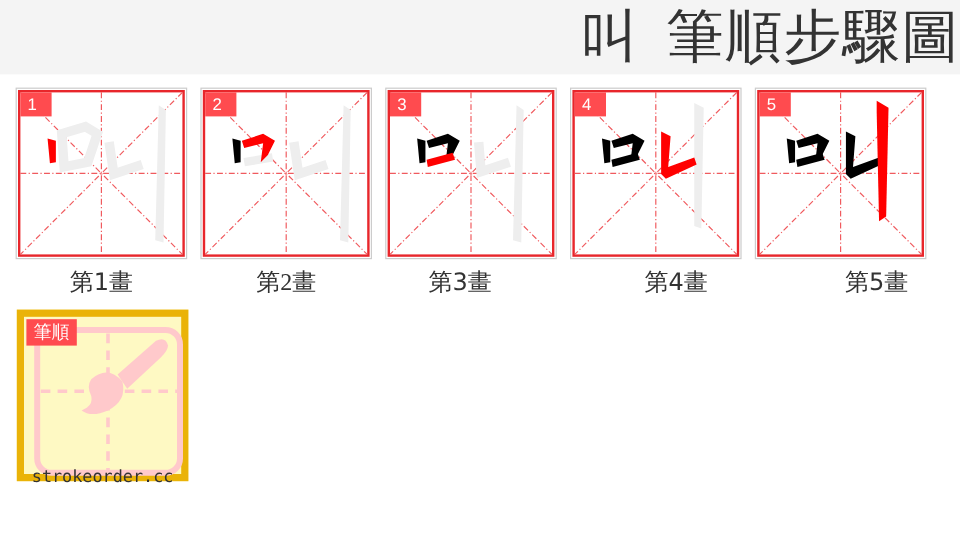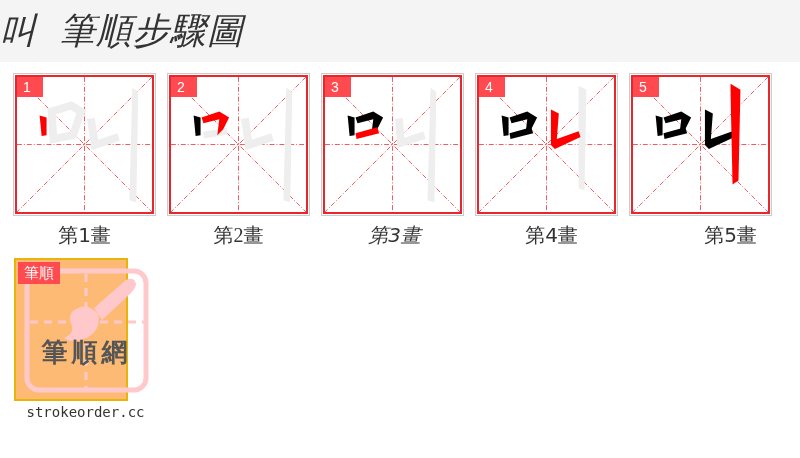--- a/index.html
+++ b/index.html
@@ -1,32 +1,32 @@
 <!DOCTYPE html>
 <html><head>
 <meta charset="utf-8">
 <style>
   html, body { margin:0; padding:0; }
   body { width:800px; height:458px; background:#ffffff; position:relative; overflow:hidden;
          font-family:"DejaVu Sans", sans-serif; }
   .header { position:absolute; left:0; top:0; width:800px; height:62px; background:#f4f4f4; }
   .title { position:absolute; left:0; top:0; width:800px; height:62px; line-height:62px;
-           text-align:left; font-size:36px; color:#333; letter-spacing:1px;font-style:italic; }
+           text-align:right; font-size:48px; color:#333; letter-spacing:1px; }
   .title .char { margin-right:22px; }
   .card { position:absolute; top:73px; width:143px; height:143px; border:1px solid #cccccc; box-sizing:border-box; background:#fff; }
   .card .inner { position:absolute; left:1px; top:1px; right:1px; bottom:1px; border:2px solid #e8262b; box-sizing:border-box; }
   .card svg.grid { position:absolute; left:0; top:0; width:100%; height:100%; }
   .badge { position:absolute; left:3px; top:3px; width:26px; height:20px; background:#ff4b4f; color:#fff;
            font-size:14px; line-height:20px; padding-left:6px; box-sizing:border-box; font-family:"Liberation Sans", sans-serif; }
   .caption { position:absolute; top:222px; width:143px; text-align:center; font-size:20px; color:#333; }
-  .logo { position:absolute; left:14px; top:258px; width:114px; height:143px; border:2px solid #eab308; box-sizing:border-box; background:#fdba74; }
+  .logo { position:absolute; left:14px; top:258px; width:143px; height:143px; border:6px solid #eab308; box-sizing:border-box; background:#fef9c3; }
   .logo-badge { position:absolute; left:2px; top:2px; height:22px; padding:0 6px; background:#ff4b4f; color:#fff;
                 font-size:15px; line-height:22px; }
   .logo-text { position:absolute; left:0; top:75px; width:141px; text-align:center; font-size:26px; font-weight:bold; color:#555; letter-spacing:4px; }
-  .site { position:absolute; left:14px; top:404px; width:143px; text-align:center; font-family:"DejaVu Sans Mono", monospace; font-size:14px; color:#333; }
+  .site { position:absolute; left:14px; top:390px; width:143px; text-align:center; font-family:"DejaVu Sans Mono", monospace; font-size:14px; color:#333; }
 </style>
 </head>
 <body>
 
 <div class="header">
   <div class="title">
     <span class="char">叫</span><span>筆順步驟圖</span>
   </div>
 </div>
 
@@ -83,42 +83,42 @@
     <g>
       <path d="M110 14 L116 18 L114 130 L107 128 Z" fill="#eeeeee"></path>
       <path d="M78 45 L80 70 L104 62" fill="none" stroke="#eeeeee" stroke-width="8"></path>
       <path d="M26 42 L33 44 L33 62 L28 63 Z" fill="#000000"></path>
       <path d="M34 44 L52 38 L62 44 L56 56 L50 62 L52 46 L36 50 Z" fill="#000000"></path>
       <path d="M34 60 L56 54 L58 60 L35 66 Z" fill="#ff0000"></path>
     </g>
   </svg>
   <div class="badge">3</div>
 </div>
-<div class="caption" style="left:323px;font-style:italic;">第3畫</div>
+<div class="caption" style="left:312px;">第3畫</div>
 
 <div class="card" style="left:475px;">
   <div class="inner"></div>
   <svg class="grid" viewBox="0 0 143 143">
     <g stroke="#f05a5e" stroke-width="1" stroke-dasharray="5,2,1,2" fill="none">
       <line x1="71.5" y1="3" x2="71.5" y2="140"></line>
         <line x1="3" y1="71.5" x2="140" y2="71.5"></line>
       <line x1="3" y1="3" x2="140" y2="140"></line>
         <line x1="140" y1="3" x2="3" y2="140"></line>
     </g>
     <g>
       <path d="M104 12 L112 16 L110 118 L104 116 Z" fill="#eeeeee"></path>
       <path d="M26 42 L33 44 L33 62 L28 63 Z" fill="#000000"></path>
       <path d="M34 44 L52 38 L62 44 L56 56 L50 62 L52 46 L36 50 Z" fill="#000000"></path>
       <path d="M34 60 L56 54 L58 60 L35 66 Z" fill="#000000"></path>
       <path d="M76 36 L84 40 L82 66 L104 58 L106 64 L80 76 L76 72 Z" fill="#ff0000"></path>
     </g>
   </svg>
   <div class="badge">4</div>
 </div>
-<div class="caption" style="left:480px;">第4畫</div>
+<div class="caption" style="left:492px;">第4畫</div>
 
 <div class="card" style="left:629px;">
   <div class="inner"></div>
   <svg class="grid" viewBox="0 0 143 143">
     <g stroke="#f05a5e" stroke-width="1" stroke-dasharray="5,2,1,2" fill="none">
       <line x1="71.5" y1="3" x2="71.5" y2="140"></line>
         <line x1="3" y1="71.5" x2="140" y2="71.5"></line>
       <line x1="3" y1="3" x2="140" y2="140"></line>
         <line x1="140" y1="3" x2="3" y2="140"></line>
     </g>
@@ -138,15 +138,14 @@
   <svg viewBox="0 0 141 141" style="position:absolute;left:0;top:0;width:141px;height:141px;">
     <rect x="11" y="11" width="119" height="119" rx="12" ry="12" fill="none" stroke="#ffc9cb" stroke-width="5"></rect>
     <g stroke="#ffc9cb" stroke-width="3" stroke-dasharray="8,6">
       <line x1="70" y1="14" x2="70" y2="128"></line>
       <line x1="14" y1="62" x2="128" y2="62"></line>
     </g>
     <path d="M78 48 L110 20 Q118 16 120 24 Q120 28 114 34 L86 60 Z" fill="#ffc9cb"></path>
     <path d="M56 52 Q70 40 82 54 Q86 70 70 78 Q56 84 48 78 Q58 74 56 66 Q52 58 56 52 Z" fill="#ffc9cb"></path>
   </svg>
   <div class="logo-badge">筆順</div>
-  <div class="logo-text">筆順網</div>
 </div>
 <div class="site">strokeorder.cc</div>
 
 </body></html>

